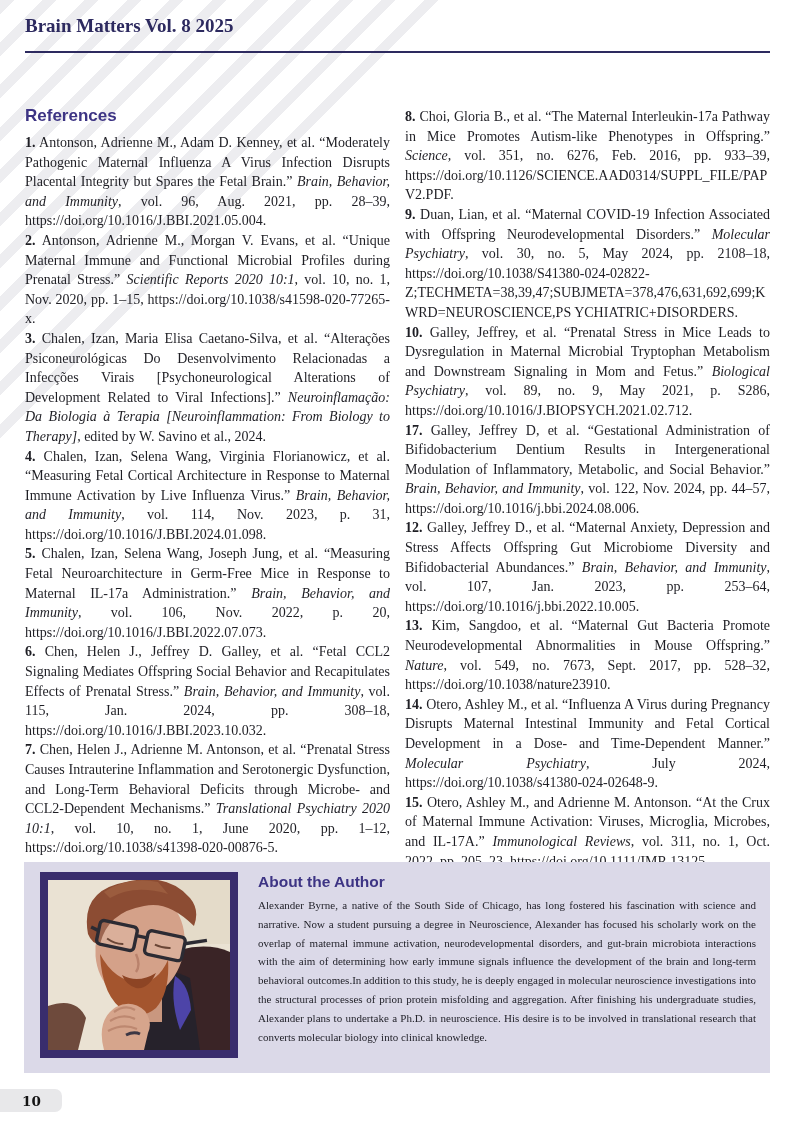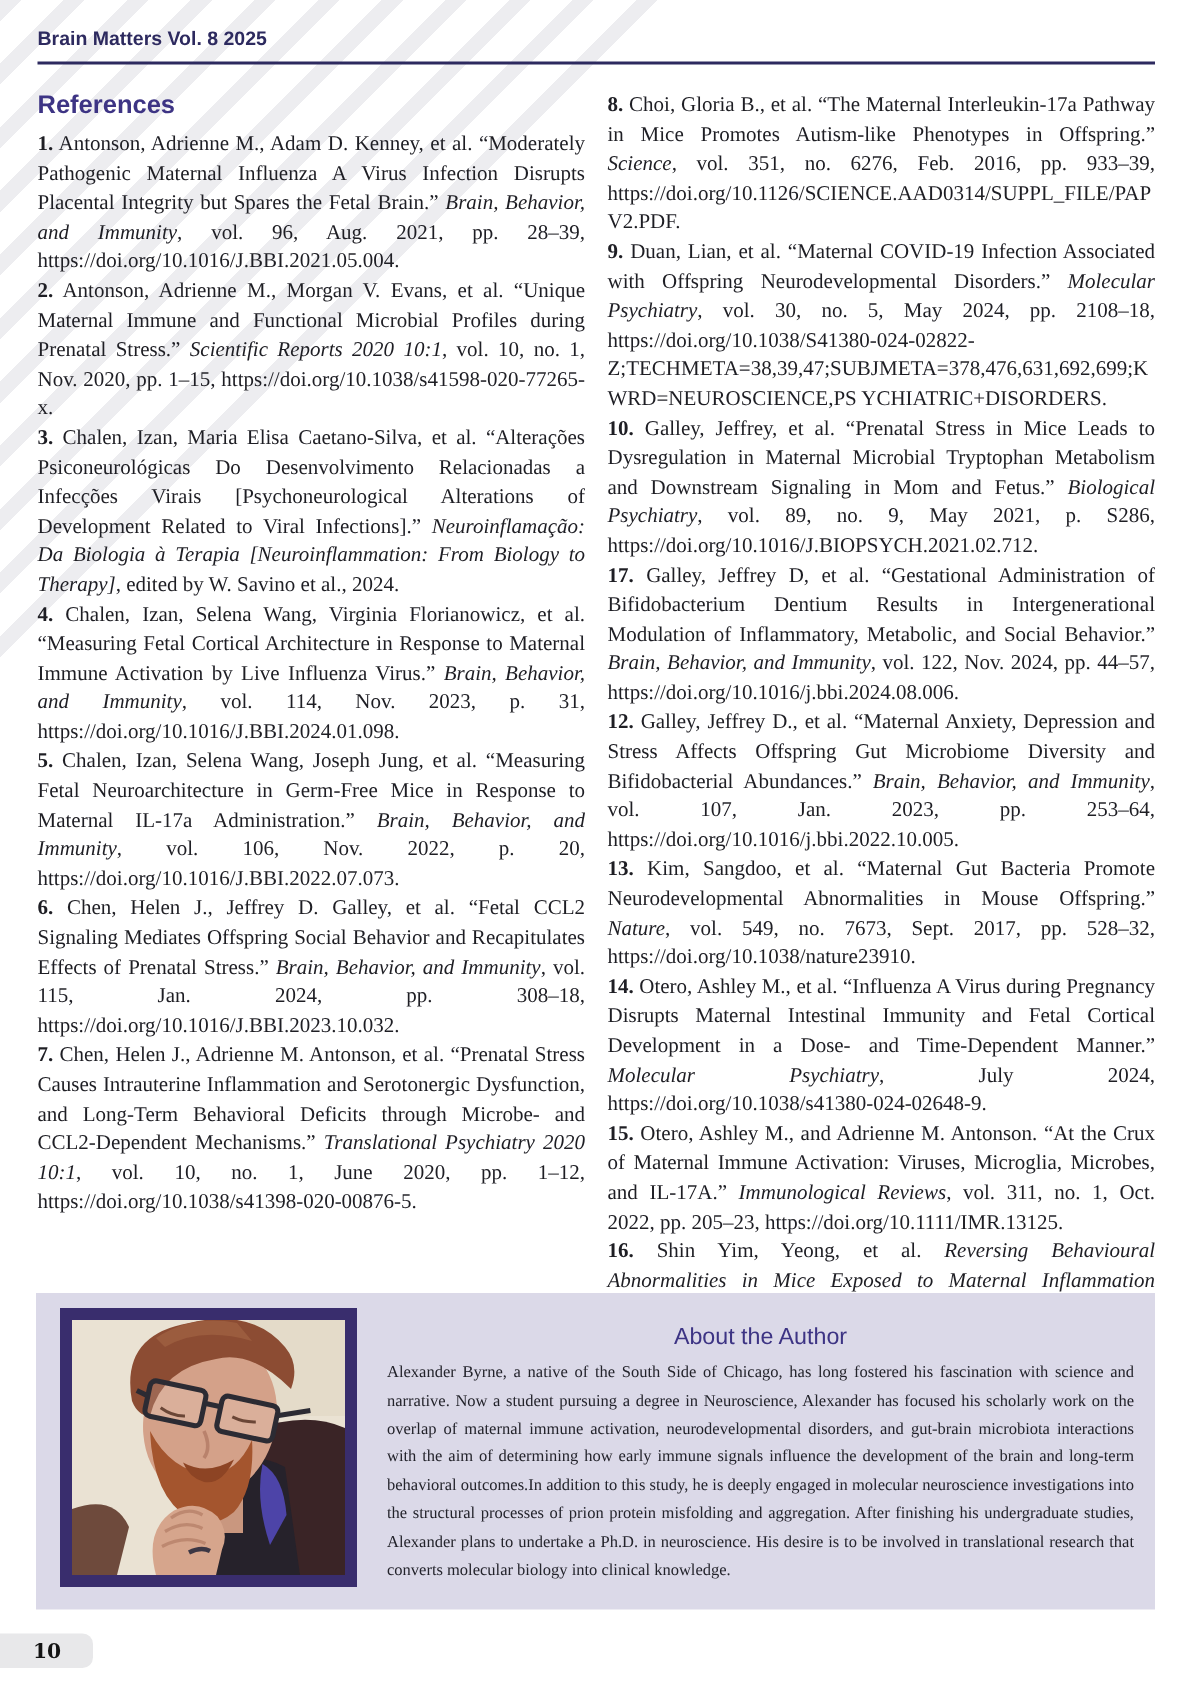--- a/index.html
+++ b/index.html
@@ -2,40 +2,40 @@
 <html style="--accent: #2d2a5f; --heading: #3d3484; --body-text: #1e1e24; --about-bg: #dbd9e8; --photo-border: #392d6d; --pagenum-bg: #e8e8ea; --stripe: #ededf0;"><head>
 <meta charset="utf-8">
 <style>
   html,body{margin:0;padding:0;background:#fff;}
   .page{position:relative;width:794px;height:1123px;background:#fff;overflow:hidden;
         font-family:"Liberation Serif",serif;color:var(--body-text,#1e1e24);}
   .corner-stripes{position:absolute;top:0;left:0;width:440px;height:440px;
         background:repeating-linear-gradient(135deg,var(--stripe,#ededf0) 0 10px,transparent 10px 30px);
         clip-path:polygon(0 0,100% 0,0 100%);pointer-events:none;}
   .masthead{position:absolute;top:15px;left:25px;right:24px;
-        font-family:Liberation Sans, sans-serif;font-weight:bold;font-size:13px;line-height:22px;
-        color:var(--accent,#2d2a5f);border-bottom:2.5px solid var(--accent,#2d2a5f);padding-bottom:4px;}
+        font-family:Liberation Serif, serif;font-weight:bold;font-size:19px;line-height:22px;
+        color:var(--accent,#2d2a5f);border-bottom:2.5px solid var(--accent,#2d2a5f);padding-bottom:14px;}
   .columns{position:absolute;top:58px;left:25px;right:24px;display:flex;gap:15px;}
-  .col{flex:1 1 0;min-width:0;}
+  .col{flex:1 1 0;min-width:0;margin-top:46px;}
   .col-right{padding-top:3px;}
   .refs-heading{margin:2px 0 7px 0;font-family:"Liberation Sans",sans-serif;
         font-weight:bold;font-size:17px;line-height:20px;color:var(--heading,#3d3484);}
   .ref{margin:0;text-align:justify;font-size:14px;line-height:19.6px;
         overflow-wrap:break-word;word-break:break-word;}
   .ref b{font-weight:bold;}
   .ref i{}
   .about{position:absolute;left:24px;top:862px;width:746px;height:211px;
         background:var(--about-bg,#dbd9e8);box-sizing:border-box;
         padding:10px 14px 10px 16px;display:flex;gap:20px;}
   .photo-frame{flex:none;width:198px;height:186px;box-sizing:border-box;
         border:8px solid var(--photo-border,#392d6d);background:#eae2d3;overflow:hidden;}
   .photo-frame svg{display:block;width:100%;height:100%;}
   .about-text{flex:1 1 auto;min-width:0;}
-  .about-text h3{margin:11px 0 5px 0;font-family:"Liberation Sans",sans-serif;
-        font-weight:normal;font-size:15.5px;color:var(--heading,#3d3484);text-align:center;}
+  .about-text h3{margin:1px 0 5px 0;font-family:"Liberation Sans",sans-serif;
+        font-weight:bold;font-size:15.5px;color:var(--heading,#3d3484);}
   .about-text p{margin:0;text-align:justify;font-size:11px;line-height:18.8px;color:#23232b;}
   .page-num{position:absolute;left:0;top:1089px;width:62px;height:23px;
         background:var(--pagenum-bg,#e8e8ea);border-radius:0 7px 7px 0;
         display:flex;align-items:center;}
   .page-num span{font-family:"DejaVu Serif",serif;font-weight:bold;font-size:13.5px;
         color:#141414;padding-left:22px;}
 </style>
 </head>
 <body>
 

